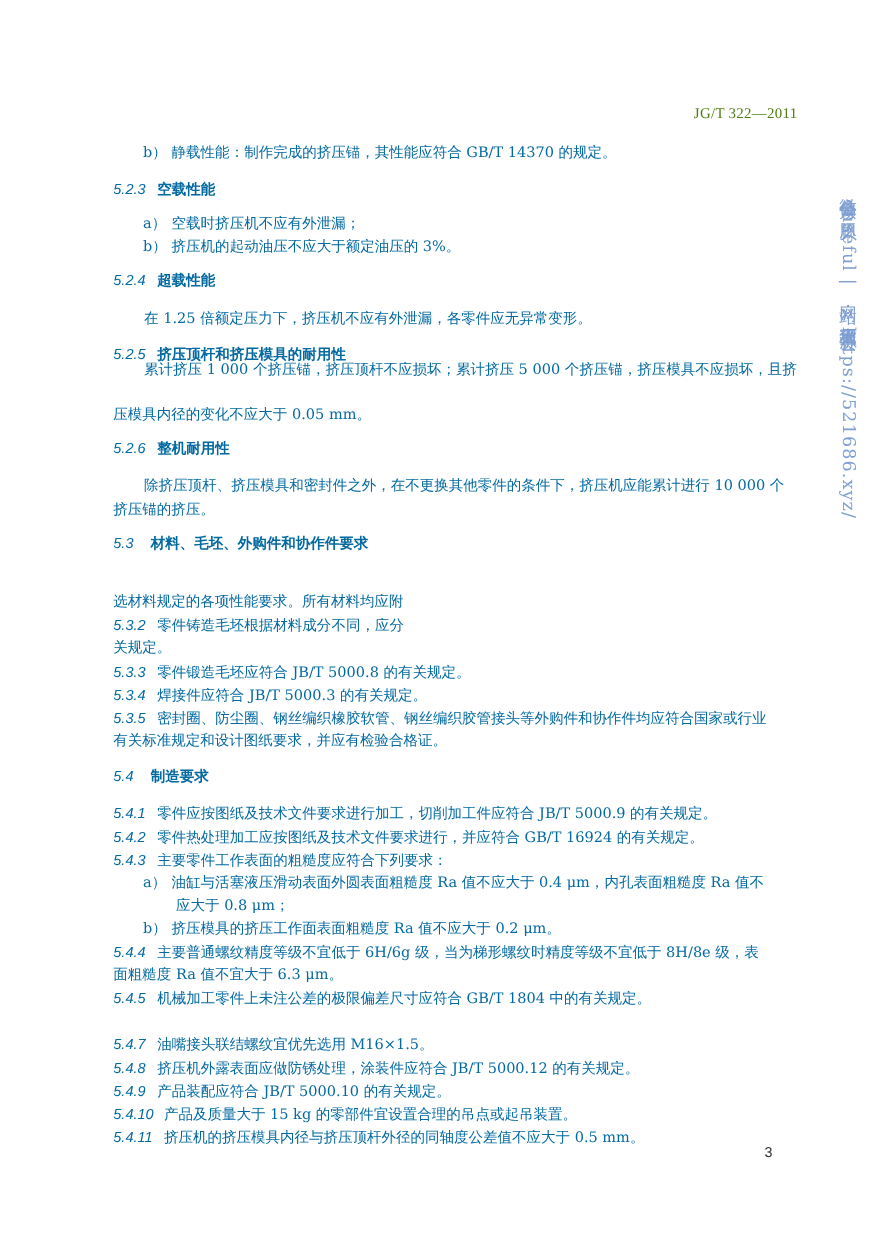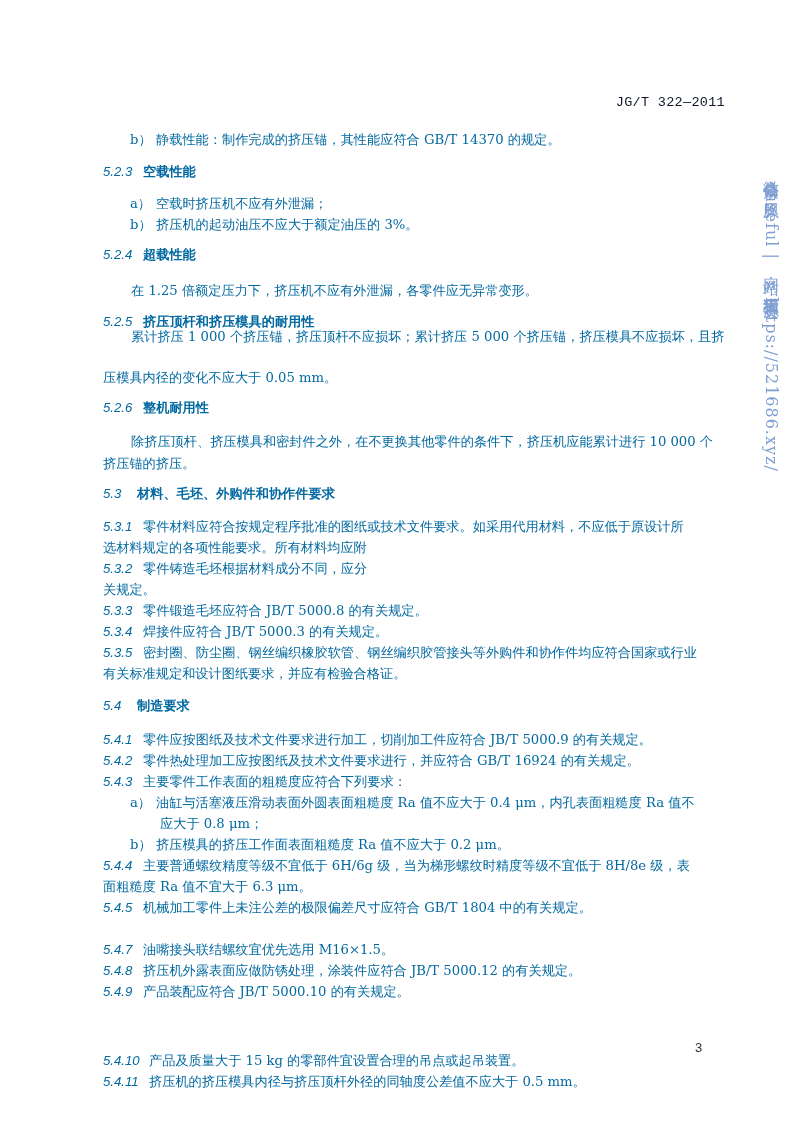--- a/index.html
+++ b/index.html
@@ -4,30 +4,30 @@
 <style>
   html, body { margin: 0; padding: 0; background: #ffffff; }
   body {
     width: 800px; height: 1130px; position: relative; overflow: hidden;
     font-family: "DejaVu Serif", "Liberation Serif", serif;
     color: #222222;
   }
   .page { position: absolute; left: 0; top: 0; width: 800px; height: 1130px; }
   .std-code {
     position: absolute; right: 75px; top: 95px;
-    font-family: Liberation Mono, monospace;
-    font-size: 13.5px; letter-spacing: 0.3px; color: #0f172a; text-align: right;
+    font-family: Liberation Serif, serif;
+    font-size: 13.5px; letter-spacing: 0.3px; color: #4d7c0f; text-align: right;
   }
   .line { position: absolute; left: 103px; font-size: 13.2px; line-height: 18px; white-space: nowrap; color: #0369a1; }
   .line .num { display: inline-block; font-family: "Liberation Sans", "DejaVu Sans", sans-serif; font-style: italic; }
   .heading { font-family: "DejaVu Sans", "Liberation Sans", sans-serif; font-weight: bold; }
   .heading .num { font-weight: normal; }
   .num-w3 { width: 40px; }
   .num-w2 { width: 34px; }
-  .num-w4 { width: 46px; margin-top: 48px; }
+  .num-w4 { width: 46px; }
   .item { left: 130px; }
   .item .lbl { display: inline-block; width: 26px; }
   .indent-para { left: 131px; }
   .cont-item { left: 160px; }
   .italic { }
   .mask {
     position: absolute; left: 383px; top: 544px; width: 352px; height: 40px; background: #ffffff;
   }
   .watermark {
     position: absolute; left: 760px; top: 168px;
@@ -76,23 +76,20 @@
   <div class="line heading" style="top:399px">
     <span class="num num-w3">5.2.6</span><span>整机耐用性</span>
   </div>
   <div class="line indent-para" style="top:433px">除挤压顶杆、挤压模具和密封件之外，在不更换其他零件的条件下，挤压机应能累计进行 10 000 个</div>
   <div class="line" style="top:455px">挤压锚的挤压。</div>
 
   <div class="line heading" style="top:485px">
     <span class="num num-w2">5.3</span><span>材料、毛坯、外购件和协作件要求</span>
   </div>
 
-  <div class="line" style="top:518px">
-    <span class="num num-w3">5.3.1</span><span>零件材料应符合按规定程序批准的图纸或技术文件要求。如采用代用材料，不应低于原设计所</span>
-  </div>
   <div class="line" style="top:539px">选材料规定的各项性能要求。所有材料均应附</div>
   <div class="line" style="top:560px">
     <span class="num num-w3">5.3.2</span><span>零件铸造毛坯根据材料成分不同，应分</span>
   </div>
   <div class="line" style="top:581px">关规定。</div>
   <div class="mask"></div>
 
   <div class="line" style="top:602px">
     <span class="num num-w3">5.3.3</span><span>零件锻造毛坯应符合 JB/T 5000.8 的有关规定。</span>
   </div>

